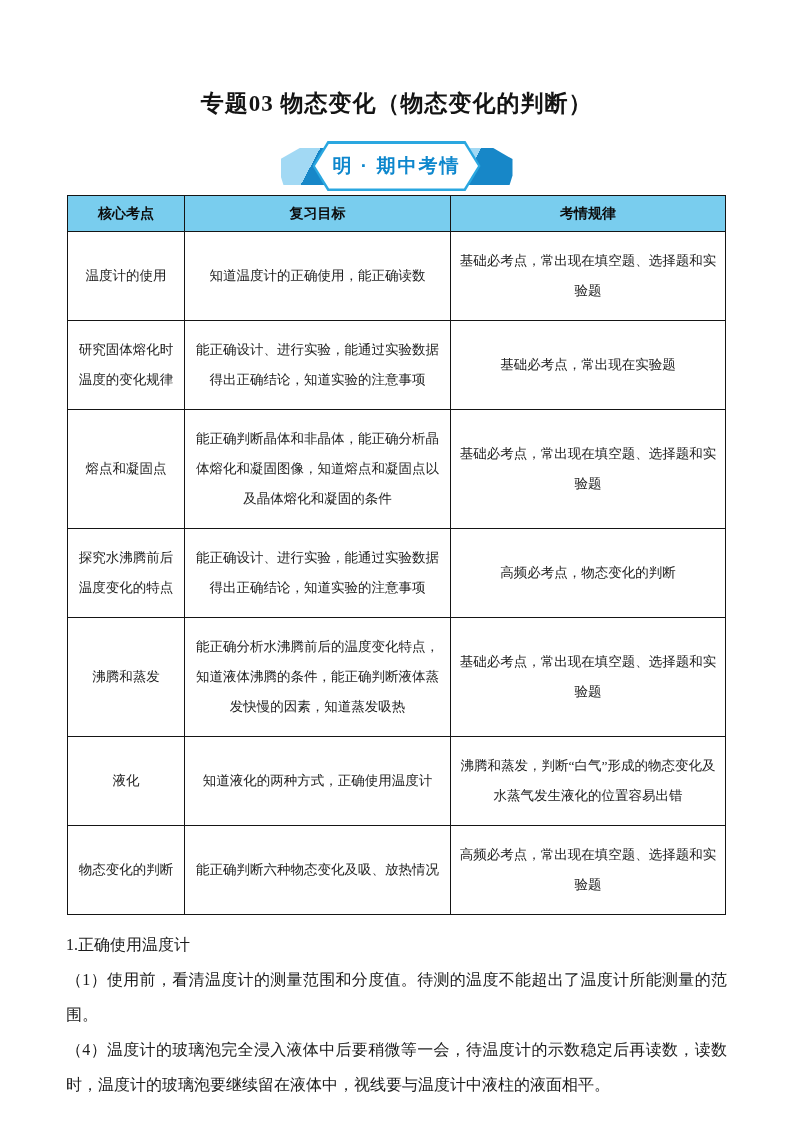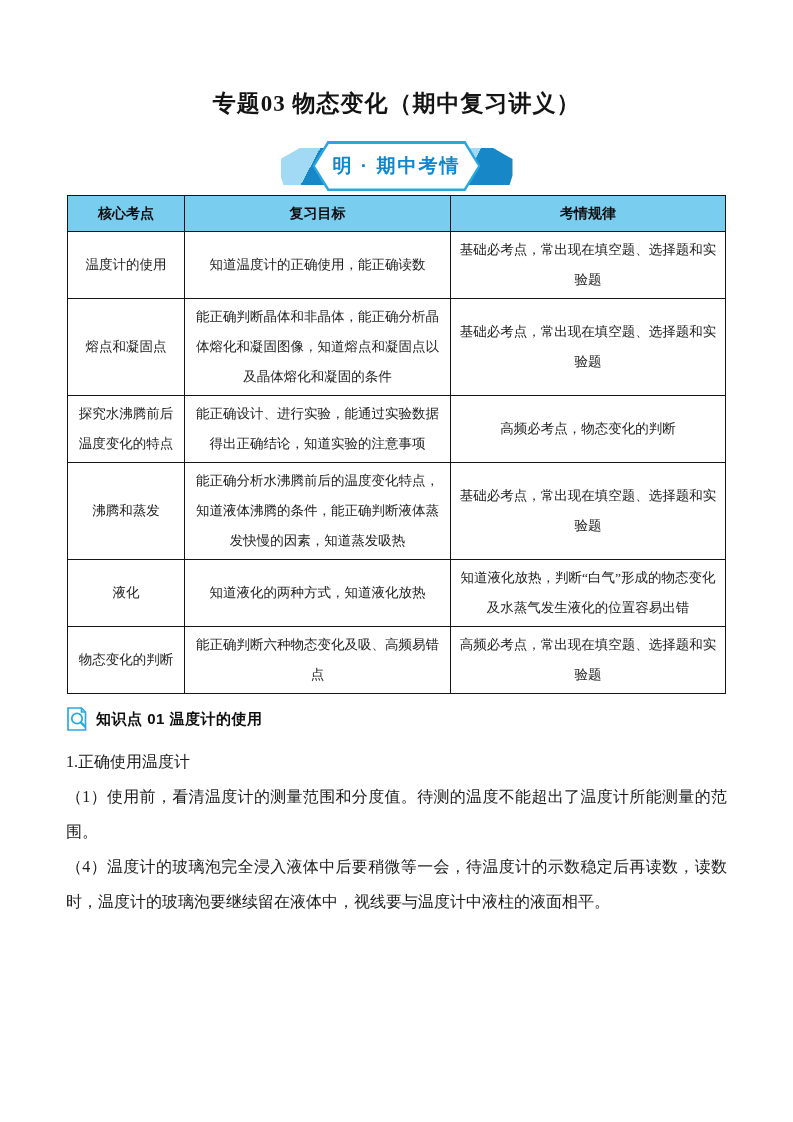--- a/index.html
+++ b/index.html
@@ -72,21 +72,21 @@
     font-family: "Liberation Sans", "DejaVu Sans", sans-serif;
     font-weight: bold;
     font-size: 14px;
     color: #0c0c0c;
     height: 36px;
     padding: 4px 6px;
   }
   .exam-table td {
     font-size: 13.5px;
     line-height: 30px;
-    padding: 3px 8px;
+    padding: 14px 8px;
     color: #1c1c1c;
   }
   .col-topic   { width: 117px; }
   .col-goal    { width: 266px; }
   .col-pattern { width: 275px; }
 
   
   .kp-heading {
     margin: 12px 0 0 64px;
     display: flex;
@@ -110,21 +110,21 @@
     line-height: 35px;
     color: #1c1c1c;
     text-align: justify;
   }
 </style>
 </head>
 <body>
 
 <div class="page">
 
-  <h1 class="doc-title">专题03 物态变化（期中复习讲义）</h1>
+  <h1 class="doc-title">专题03 物态变化（物态变化的判断）</h1>
 
   <div class="banner">
     <div class="banner-tail tail-left"></div>
     <div class="banner-tail tail-right"></div>
     <div class="banner-label-outer">
       <div class="banner-label-inner">
         <span class="banner-text">明 · 期中考情</span>
       </div>
     </div>
   </div>
@@ -142,59 +142,53 @@
         <th>考情规律</th>
       </tr>
     </thead>
     <tbody>
       <tr>
         <td>温度计的使用</td>
         <td>知道温度计的正确使用，能正确读数</td>
         <td>基础必考点，常出现在填空题、选择题和实验题</td>
       </tr>
       <tr>
+        <td>研究固体熔化时温度的变化规律</td>
+        <td>能正确设计、进行实验，能通过实验数据得出正确结论，知道实验的注意事项</td>
+        <td>基础必考点，常出现在实验题</td>
+      </tr>
+      <tr>
         <td>熔点和凝固点</td>
         <td>能正确判断晶体和非晶体，能正确分析晶体熔化和凝固图像，知道熔点和凝固点以及晶体熔化和凝固的条件</td>
         <td>基础必考点，常出现在填空题、选择题和实验题</td>
       </tr>
       <tr>
         <td>探究水沸腾前后温度变化的特点</td>
         <td>能正确设计、进行实验，能通过实验数据得出正确结论，知道实验的注意事项</td>
         <td>高频必考点，物态变化的判断</td>
       </tr>
       <tr>
         <td>沸腾和蒸发</td>
         <td>能正确分析水沸腾前后的温度变化特点，知道液体沸腾的条件，能正确判断液体蒸发快慢的因素，知道蒸发吸热</td>
         <td>基础必考点，常出现在填空题、选择题和实验题</td>
       </tr>
       <tr>
         <td>液化</td>
-        <td>知道液化的两种方式，知道液化放热</td>
-        <td>知道液化放热，判断“白气”形成的物态变化及水蒸气发生液化的位置容易出错</td>
+        <td>知道液化的两种方式，正确使用温度计</td>
+        <td>沸腾和蒸发，判断“白气”形成的物态变化及水蒸气发生液化的位置容易出错</td>
       </tr>
       <tr>
         <td>物态变化的判断</td>
-        <td>能正确判断六种物态变化及吸、高频易错点</td>
+        <td>能正确判断六种物态变化及吸、放热情况</td>
         <td>高频必考点，常出现在填空题、选择题和实验题</td>
       </tr>
     </tbody>
   </table>
 
 
-  <div class="kp-heading">
-    <span class="kp-icon">
-      <svg width="26" height="26" viewBox="0 0 26 26">
-        <path d="M4 2 H17.5 L21.5 6 V24 H4 Z" fill="#ffffff" stroke="#2ba9e2" stroke-width="1.7"></path>
-        <path d="M17.5 2 V6 H21.5" fill="none" stroke="#2ba9e2" stroke-width="1.7"></path>
-        <circle cx="13" cy="12.5" r="5.2" fill="#ffffff" stroke="#2ba9e2" stroke-width="1.8"></circle>
-        <line x1="16.8" y1="16.3" x2="21.5" y2="21" stroke="#2ba9e2" stroke-width="2.4"></line>
-      </svg>
-    </span>
-    <span class="kp-heading-text">知识点 01  温度计的使用</span>
-  </div>
 
   <div class="kp-body">
     <p>1.正确使用温度计</p>
     <p>（1）使用前，看清温度计的测量范围和分度值。待测的温度不能超出了温度计所能测量的范围。</p>
     <p>（4）温度计的玻璃泡完全浸入液体中后要稍微等一会，待温度计的示数稳定后再读数，读数时，温度计的玻璃泡要继续留在液体中，视线要与温度计中液柱的液面相平。</p>
   </div>
 
 </div>
 
 </body></html>

